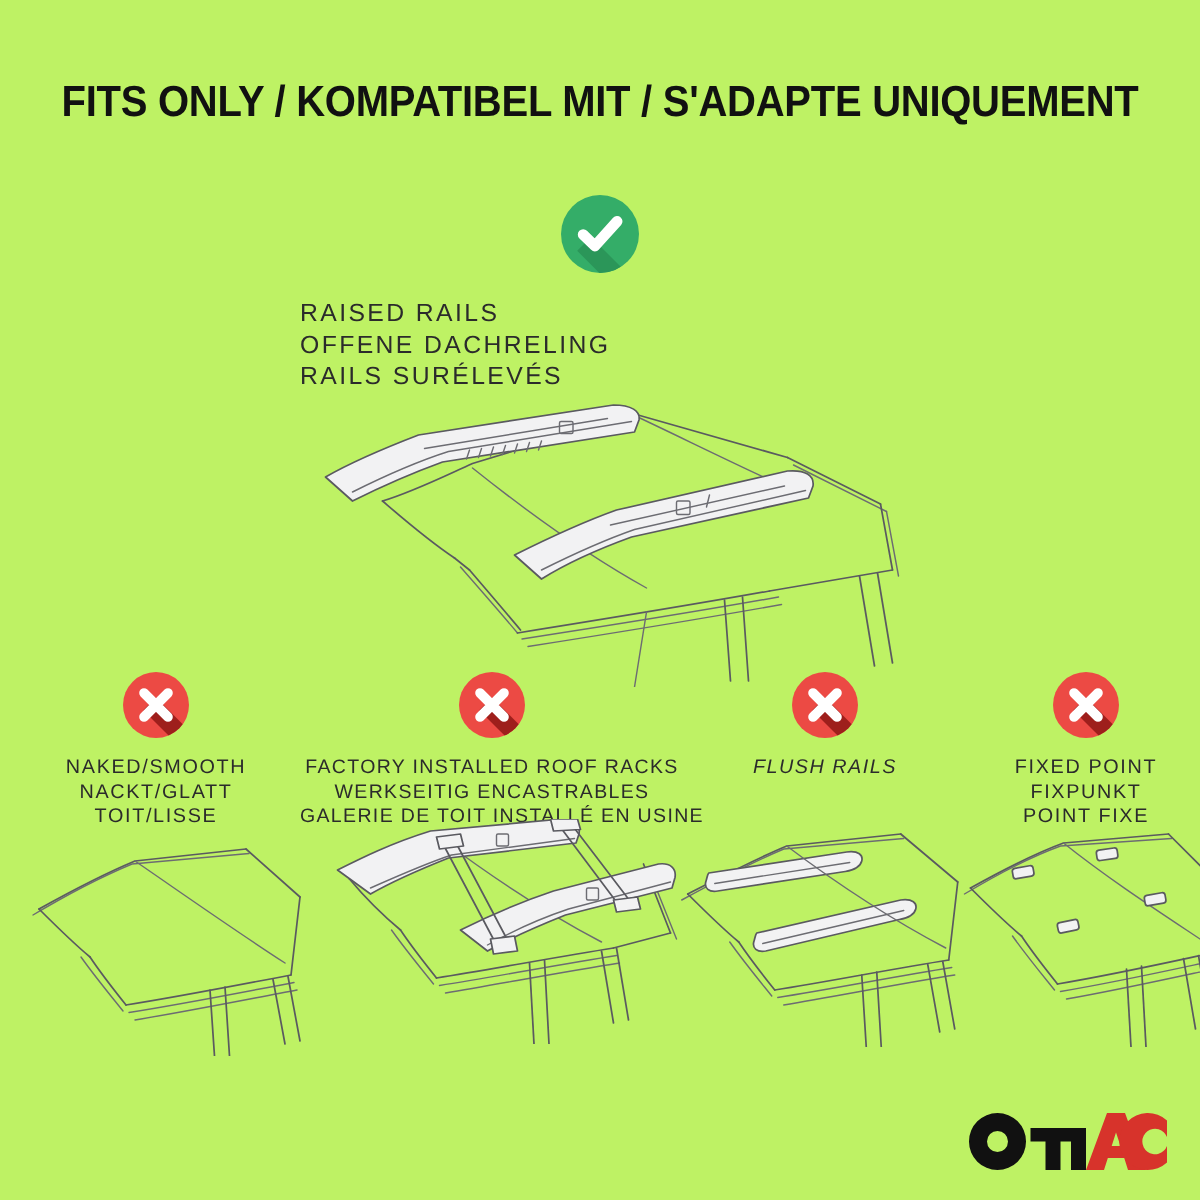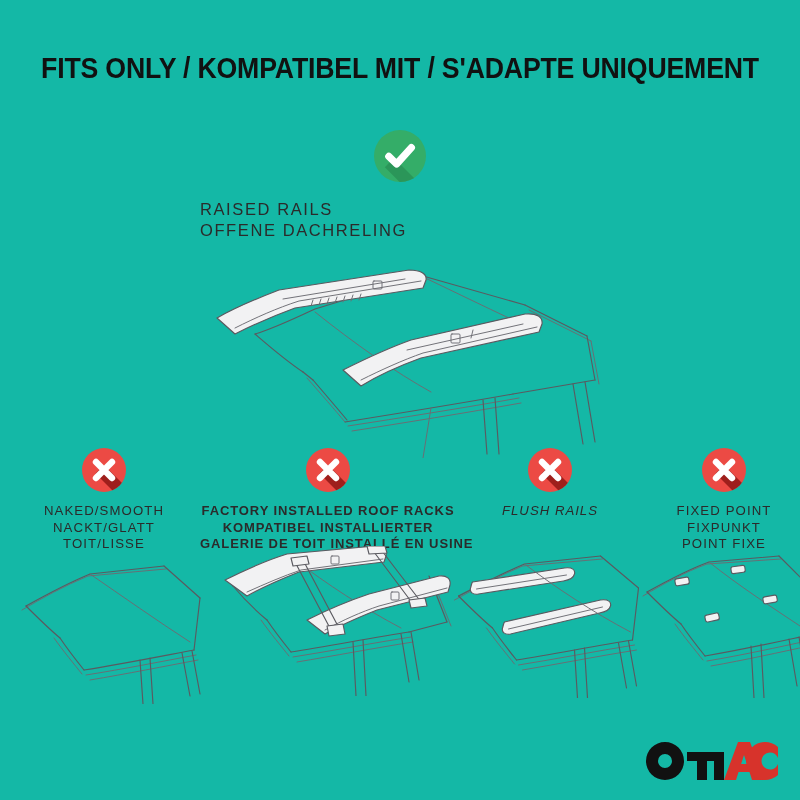--- a/index.html
+++ b/index.html
@@ -5,21 +5,21 @@
   * { box-sizing: border-box; margin: 0; padding: 0; }
   html, body {
     width: 800px; height: 800px;
     background: #ffffff;
     font-family: "Liberation Sans", sans-serif;
     overflow: hidden;
   }
   .page {
     position: relative;
     width: 800px; height: 800px;
-    background: #14b8a6;
+    background: #bef264;
   }
 
   
   .header {
     position: absolute;
     left: 0; top: 52px;
     width: 800px;
     text-align: center;
     color: #111111;
     font-family: "Liberation Sans", sans-serif;
@@ -108,21 +108,21 @@
   .col-labels {
     margin-top: 11px;
     color: #2b2b2b;
     font-family: "Liberation Sans", sans-serif;
     font-size: 13.2px;
     line-height: 16.5px;
     letter-spacing: 1.1px;
     font-weight: 400;
     white-space: nowrap;
   }
-  .col-1 .col-labels { letter-spacing: 0.9px; font-size: 13px; font-weight: bold; }
+  .col-1 .col-labels { letter-spacing: 0.9px; font-size: 13px; }
   .col-2 .col-labels { letter-spacing: 1.0px; font-style: italic; }
 
   .col-art {
     position: absolute;
     top: 108px;
     left: 50%;
     transform: translateX(-50%);
   }
   .col-0 .col-art { width: 200px; height: 150px; top: 106px; }
   .col-1 .col-art { width: 250px; height: 150px; top: 98px; }
@@ -153,20 +153,21 @@
     <div class="badge-ok">
       <div class="shadow"></div>
       <svg width="52" height="52" viewBox="0 0 52 52">
         <path d="M14.8 26.4 L22.6 34.0 L37.4 17.6" fill="none" stroke="#ffffff" stroke-width="7.2" stroke-linecap="round" stroke-linejoin="round"></path>
       </svg>
     </div>
 
     <div class="hero-labels">
       <div>RAISED RAILS</div>
       <div>OFFENE DACHRELING</div>
+      <div>RAILS SURÉLEVÉS</div>
     </div>
   </div>
 
   <div class="hero-art">
     <svg class="line-art" width="410" height="190" viewBox="0 0 410 190">
 
       <path class="ln" d="M152 58 L95 19 L300 8 L400 62 L350 106 L262 133 L120 120 Z" fill="#ffffff" opacity="0"></path>
 
       <path class="ln" d="M60 66 C80 60 100 50 120 41 L228 8"></path>
       <path class="ln" d="M228 8 L330 37"></path>
@@ -246,21 +247,21 @@
 
     <div class="col col-1">
       <div class="badge-no">
         <div class="shadow"></div>
         <svg width="44" height="44" viewBox="0 0 44 44">
           <path d="M14 14 L30 30 M30 14 L14 30" fill="none" stroke="#ffffff" stroke-width="6.4" stroke-linecap="round"></path>
         </svg>
       </div>
       <div class="col-labels">
         <div>FACTORY INSTALLED ROOF RACKS</div>
-        <div>KOMPATIBEL INSTALLIERTER</div>
+        <div>WERKSEITIG ENCASTRABLES</div>
         <div>GALERIE DE TOIT INSTALLÉ EN USINE</div>
       </div>
       <div class="col-art">
         <svg class="line-art" width="250" height="150" viewBox="0 0 250 150">
 
           <path class="ln" d="M30 40 C48 32 68 22 90 14"></path>
           <path class="ln" d="M30 40 C40 52 52 64 64 74"></path>
           <path class="ln" d="M64 74 C72 86 80 96 88 106"></path>
           <path class="ln-thin" d="M58 74 C68 88 78 100 86 110"></path>
           <path class="ln" d="M88 106 C126 100 168 92 206 86"></path>

